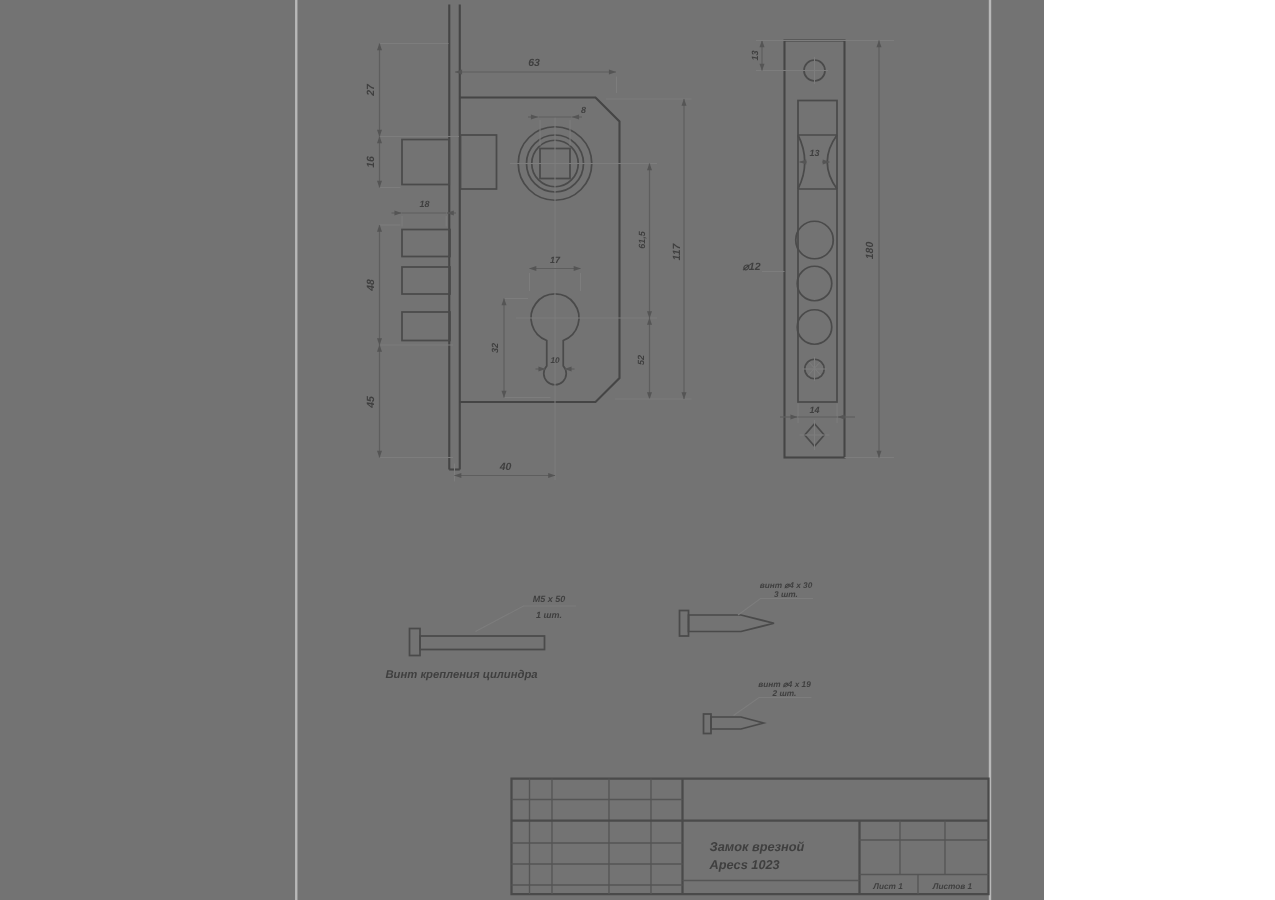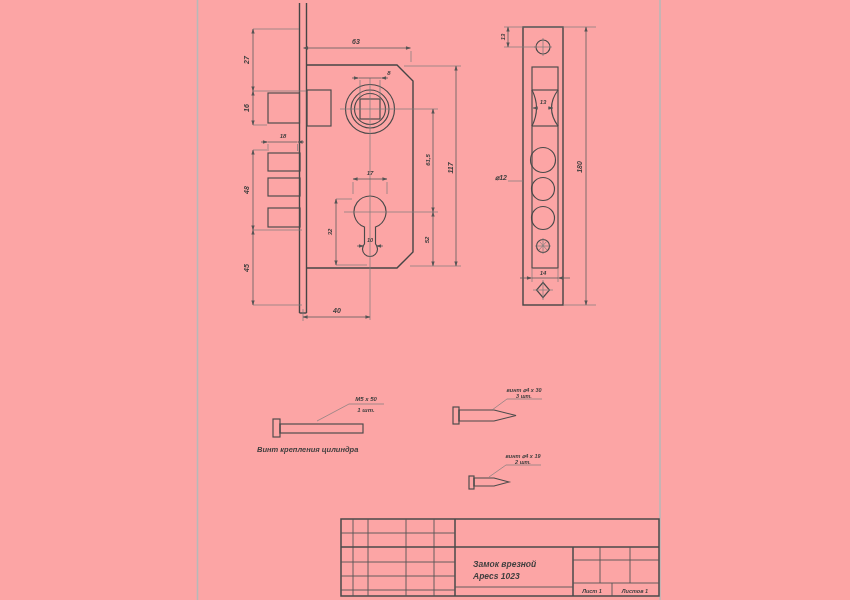--- a/index.html
+++ b/index.html
@@ -1,16 +1,16 @@
 <!DOCTYPE html>
 <html><head>
 <meta charset="utf-8">
 <style>
   html,body{margin:0;padding:0;background:#ffffff;}
-  .stage{position:relative;width:850px;height:600px;background:#fca5a5;overflow:hidden;
+  .stage{position:relative;width:696px;height:600px;background:#737373;overflow:hidden;
          font-family:"Liberation Sans", sans-serif;}
   svg{display:block;}
   
   .edge{stroke:#b8b8b8;stroke-width:1.6;}
   .ln  {stroke:#4a4a4a;stroke-width:1.15;fill:none;}
   .lnb {stroke:#454545;stroke-width:1.4;fill:none;}
   .thin{stroke:#7d7d7d;stroke-width:0.7;fill:none;}
   .dim {stroke:#5e5e5e;stroke-width:0.8;fill:none;}
   .tb  {stroke:#555555;stroke-width:0.9;fill:none;}
   .tbb {stroke:#4a4a4a;stroke-width:1.5;fill:none;}

